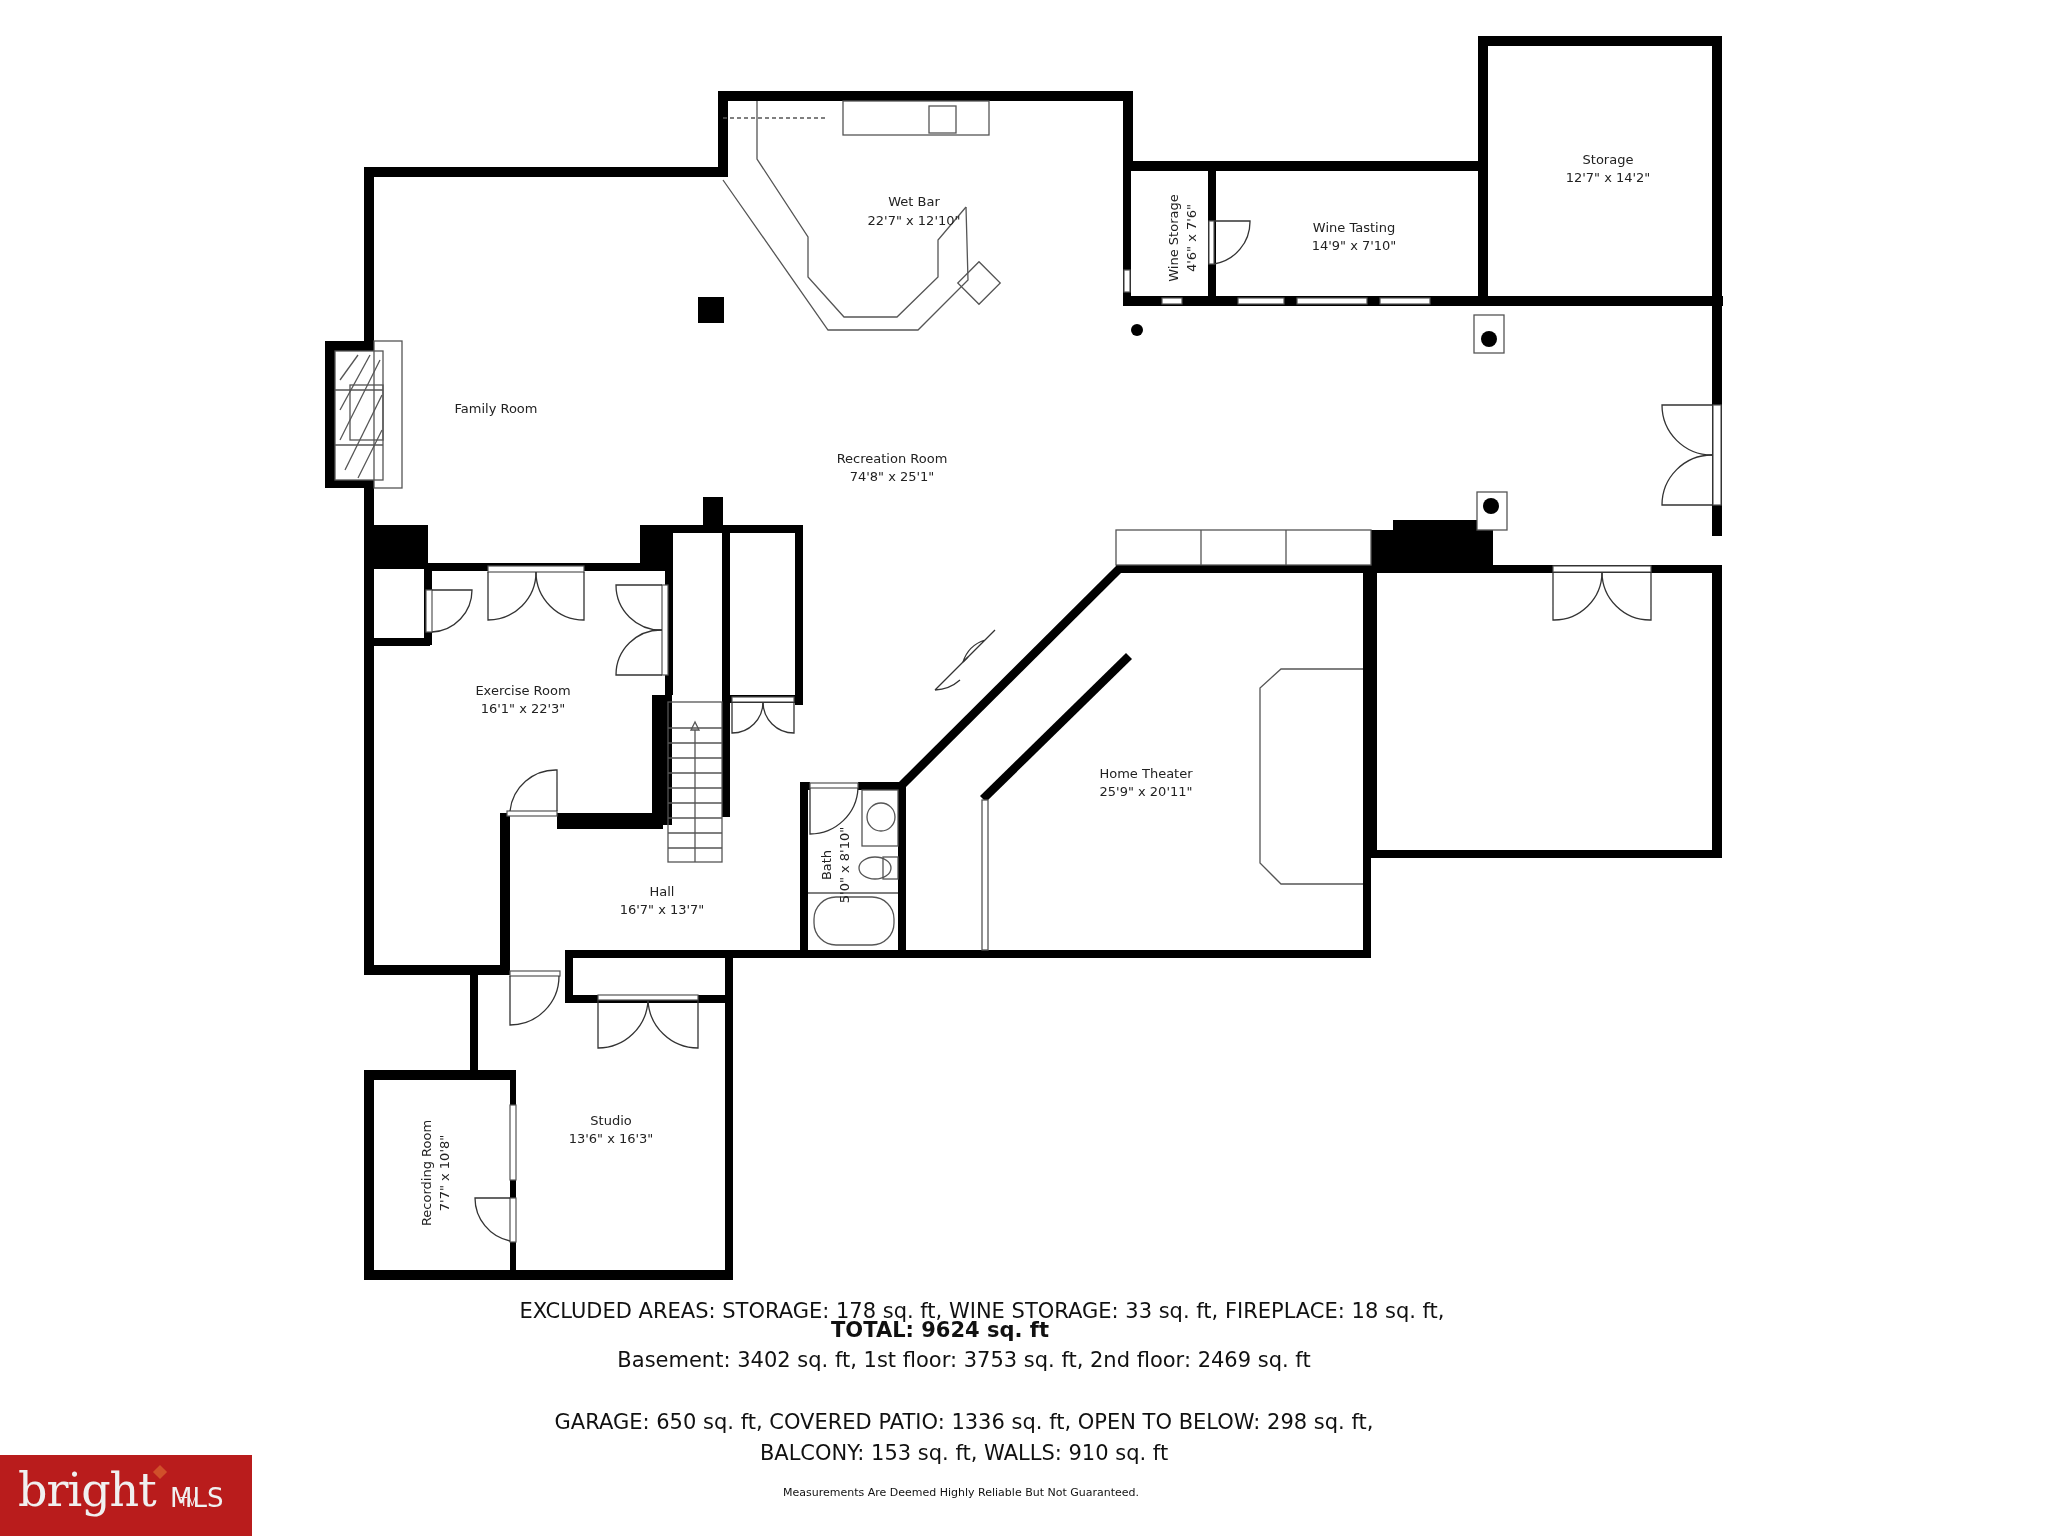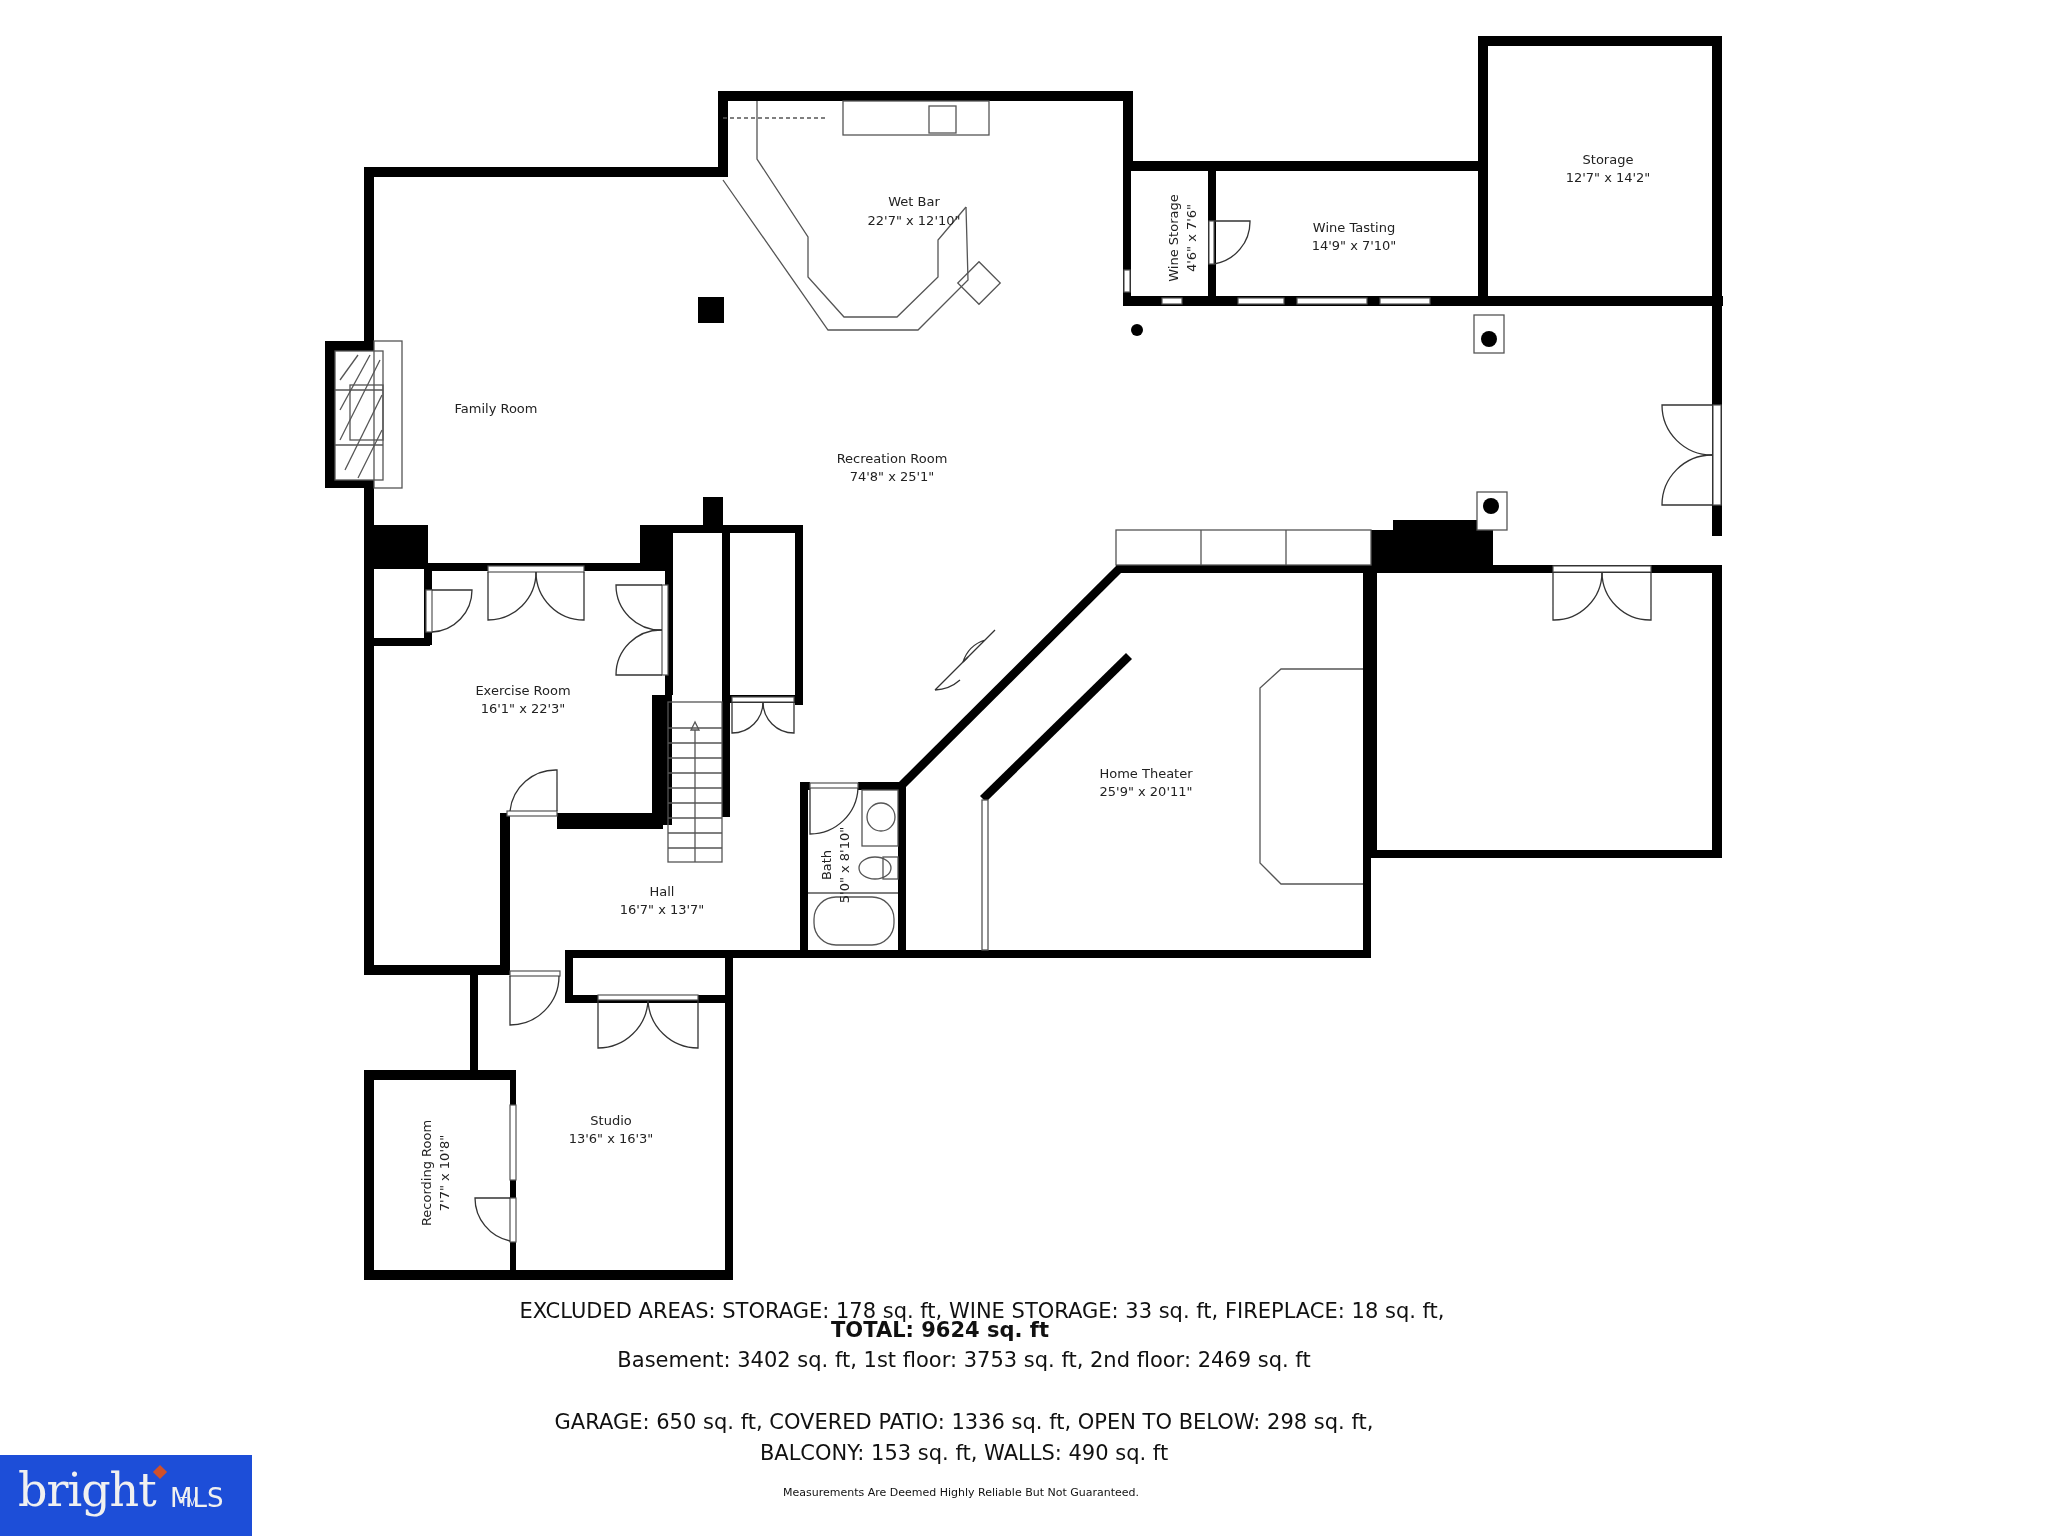--- a/index.html
+++ b/index.html
@@ -12,21 +12,21 @@
   .win { fill: #fff; stroke: #555; stroke-width: 1.2; }
   .lbl { font-family: "DejaVu Sans", sans-serif; font-size: 13px; fill: #222; text-anchor: middle; }
   .footer { position: absolute; left: 0; width: 1880px; text-align: center; color: #111; font-family: "DejaVu Sans", sans-serif; }
   .f-total { top: 1318px; font-size: 21px; font-weight: bold; }
   .f-line { font-size: 21px; padding-left: 24px; }
   .f-l1 { top: 1348px; }
   .f-l2 { top: 1299px; margin-left: 18px; }
   .f-l3 { top: 1410px; }
   .f-l4 { top: 1441px; }
   .f-disc { top: 1486px; font-size: 11px; margin-left: 21px; }
-  .logo { position: absolute; left: 0; top: 1455px; width: 252px; height: 81px; background: #1d4ed8; color: #f0f0f0; }
+  .logo { position: absolute; left: 0; top: 1455px; width: 252px; height: 81px; background: #b91c1c; color: #f0f0f0; }
   .logo .bright { position: absolute; left: 18px; top: 8px; font-family: "DejaVu Serif", serif; font-size: 46px; letter-spacing: -1px; }
   .logo .mls { position: absolute; left: 170px; top: 28px; font-family: "DejaVu Sans", sans-serif; font-size: 26px; }
   .logo .star { position: absolute; left: 155px; top: 12px; width: 10px; height: 10px; background: #d0502a; transform: rotate(45deg); }
   .logo .tm { position: absolute; left: 180px; top: 4px; font-size: 12px; margin-top: 36px; }
 </style>
 </head>
 <body>
 
 <svg id="plan" viewBox="0 0 2048 1536" xmlns="http://www.w3.org/2000/svg">
 
@@ -251,21 +251,21 @@
 
     <text class="lbl" transform="translate(431,1173) rotate(-90)">Recording Room</text>
     <text class="lbl" transform="translate(449,1173) rotate(-90)">7'7" x 10'8"</text>
   </g>
 </svg>
 
 <div class="footer f-total">TOTAL: 9624 sq. ft</div>
 <div class="footer f-line f-l1">Basement: 3402 sq. ft, 1st floor: 3753 sq. ft, 2nd floor: 2469 sq. ft</div>
 <div class="footer f-line f-l2">EXCLUDED AREAS: STORAGE: 178 sq. ft, WINE STORAGE: 33 sq. ft, FIREPLACE: 18 sq. ft,</div>
 <div class="footer f-line f-l3">GARAGE: 650 sq. ft, COVERED PATIO: 1336 sq. ft, OPEN TO BELOW: 298 sq. ft,</div>
-<div class="footer f-line f-l4">BALCONY: 153 sq. ft, WALLS: 490 sq. ft</div>
+<div class="footer f-line f-l4">BALCONY: 153 sq. ft, WALLS: 910 sq. ft</div>
 <div class="footer f-disc">Measurements Are Deemed Highly Reliable But Not Guaranteed.</div>
 
 <div class="logo">
   <span class="bright">bright</span>
   <span class="star"></span>
   <span class="tm">TM</span>
   <span class="mls">MLS</span>
 </div>
 
 </body></html>

